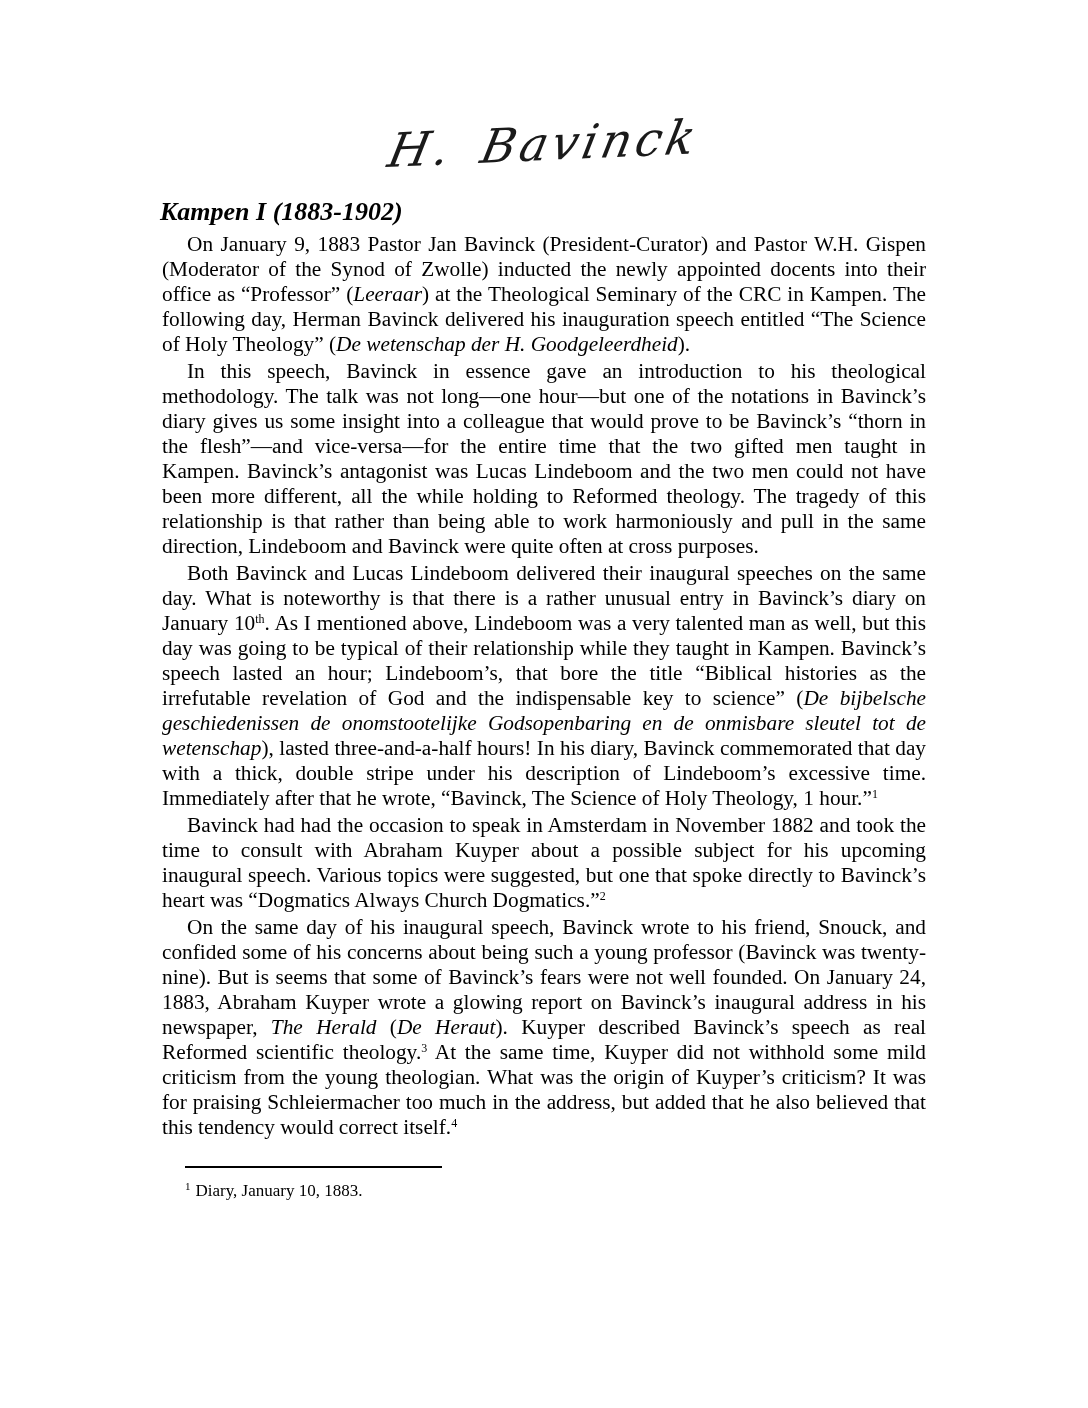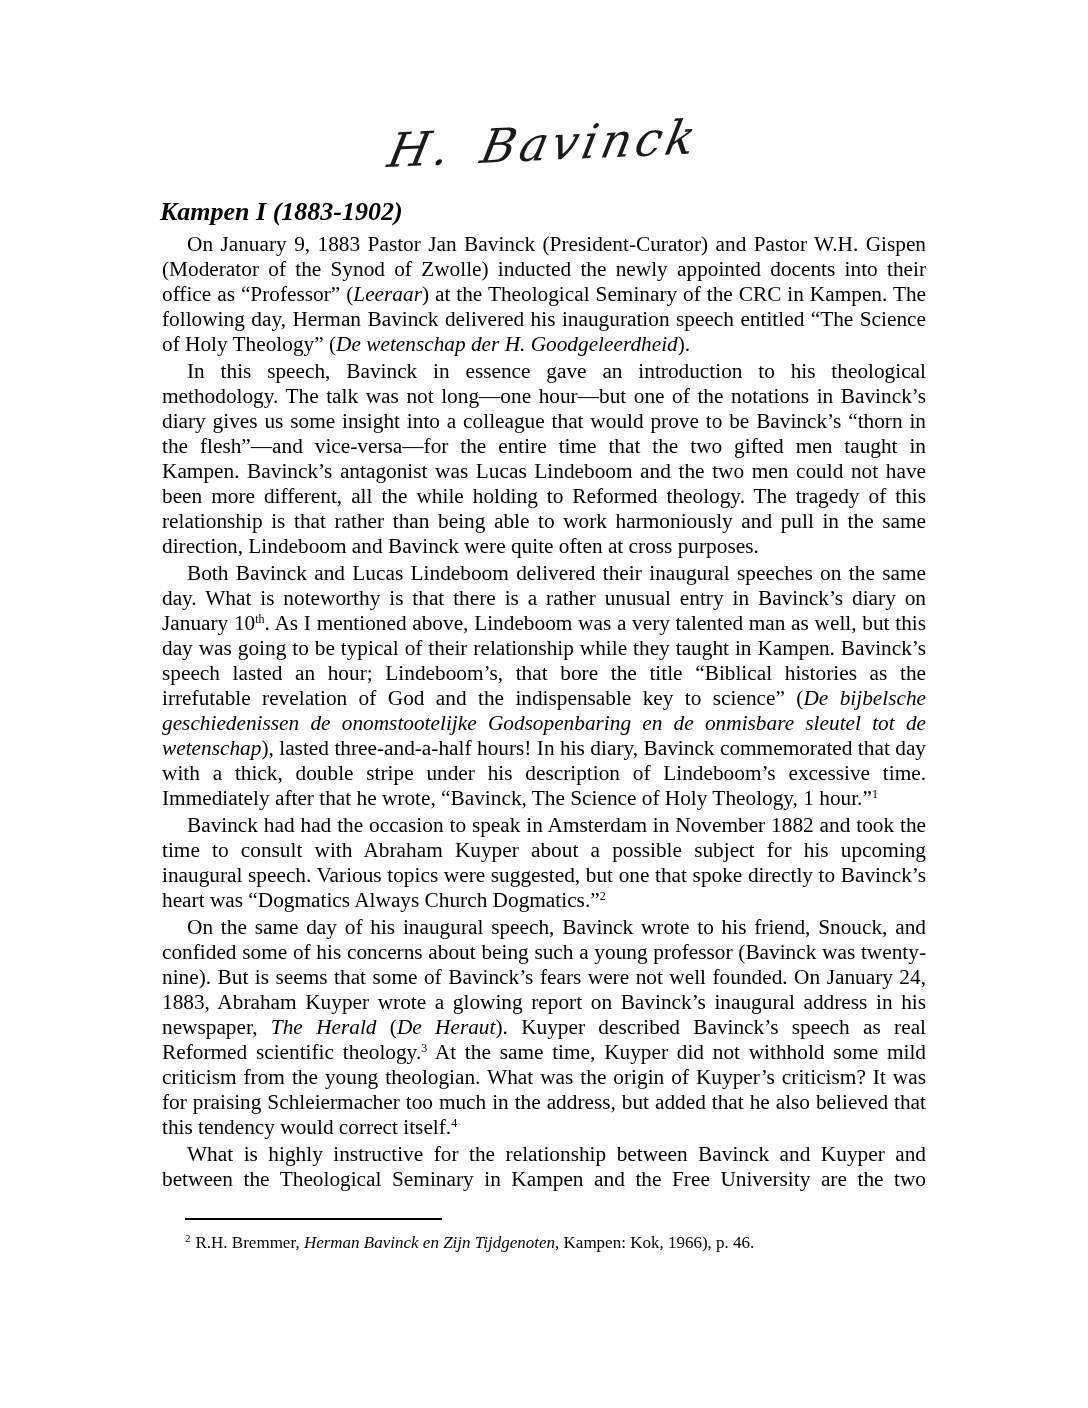--- a/index.html
+++ b/index.html
@@ -108,25 +108,24 @@
     <p class="body-para"><span>On January 9, 1883 Pastor Jan Bavinck (President-Curator) and Pastor W.H. Gispen (Moderator of the Synod of Zwolle) inducted the newly appointed docents into their office as “Professor” (</span><span class="it">Leeraar</span><span>) at the Theological Seminary of the CRC in Kampen. The following day, Herman Bavinck delivered his inauguration speech entitled “The Science of Holy Theology” (</span><span class="it">De wetenschap der H. Goodgeleerdheid</span><span>).</span></p>
 
     <p class="body-para"><span>In this speech, Bavinck in essence gave an introduction to his theological methodology. The talk was not long—one hour—but one of the notations in Bavinck’s diary gives us some insight into a colleague that would prove to be Bavinck’s “thorn in the flesh”—and vice-versa—for the entire time that the two gifted men taught in Kampen. Bavinck’s antagonist was Lucas Lindeboom and the two men could not have been more different, all the while holding to Reformed theology. The tragedy of this relationship is that rather than being able to work harmoniously and pull in the same direction, Lindeboom and Bavinck were quite often at cross purposes.</span></p>
 
     <p class="body-para"><span>Both Bavinck and Lucas Lindeboom delivered their inaugural speeches on the same day. What is noteworthy is that there is a rather unusual entry in Bavinck’s diary on January 10</span><sup>th</sup><span>. As I mentioned above, Lindeboom was a very talented man as well, but this day was going to be typical of their relationship while they taught in Kampen. Bavinck’s speech lasted an hour; Lindeboom’s, that bore the title “Biblical histories as the irrefutable revelation of God and the indispensable key to science” (</span><span class="it">De bijbelsche geschiedenissen de onomstootelijke Godsopenbaring en de onmisbare sleutel tot de wetenschap</span><span>), lasted three-and-a-half hours! In his diary, Bavinck commemorated that day with a thick, double stripe under his description of Lindeboom’s excessive time. Immediately after that he wrote, “Bavinck, The Science of Holy Theology, 1 hour.”</span><sup>1</sup></p>
 
     <p class="body-para"><span>Bavinck had had the occasion to speak in Amsterdam in November 1882 and took the time to consult with Abraham Kuyper about a possible subject for his upcoming inaugural speech. Various topics were suggested, but one that spoke directly to Bavinck’s heart was “Dogmatics Always Church Dogmatics.”</span><sup>2</sup></p>
 
     <p class="body-para"><span>On the same day of his inaugural speech, Bavinck wrote to his friend, Snouck, and confided some of his concerns about being such a young professor (Bavinck was twenty-nine). But is seems that some of Bavinck’s fears were not well founded. On January 24, 1883, Abraham Kuyper wrote a glowing report on Bavinck’s inaugural address in his newspaper, </span><span class="it">The Herald</span><span> (</span><span class="it">De Heraut</span><span>). Kuyper described Bavinck’s speech as real Reformed scientific theology.</span><sup>3</sup><span> At the same time, Kuyper did not withhold some mild criticism from the young theologian. What was the origin of Kuyper’s criticism? It was for praising Schleiermacher too much in the address, but added that he also believed that this tendency would correct itself.</span><sup>4</sup></p>
 
-    <p class="body-para fill-last"><span>What is highly instructive for the relationship between Bavinck and Kuyper and between the Theological Seminary in Kampen and the Free University are the two</span></p>
 
     <div class="footnotes">
       <div class="fn-sep"></div>
 
+      <p class="footnote"><sup class="fn-num">1</sup><span><span>Diary, January 10, 1883.</span></span></p>
 
-      <p class="footnote"><sup class="fn-num">2</sup><span><span>R.H. Bremmer, </span><span class="it">Herman Bavinck en Zijn Tijdgenoten</span><span>, Kampen: Kok, 1966), p. 46.</span></span></p>
 
 
     </div>
 
   </div>
 </div>
 
 </body></html>

